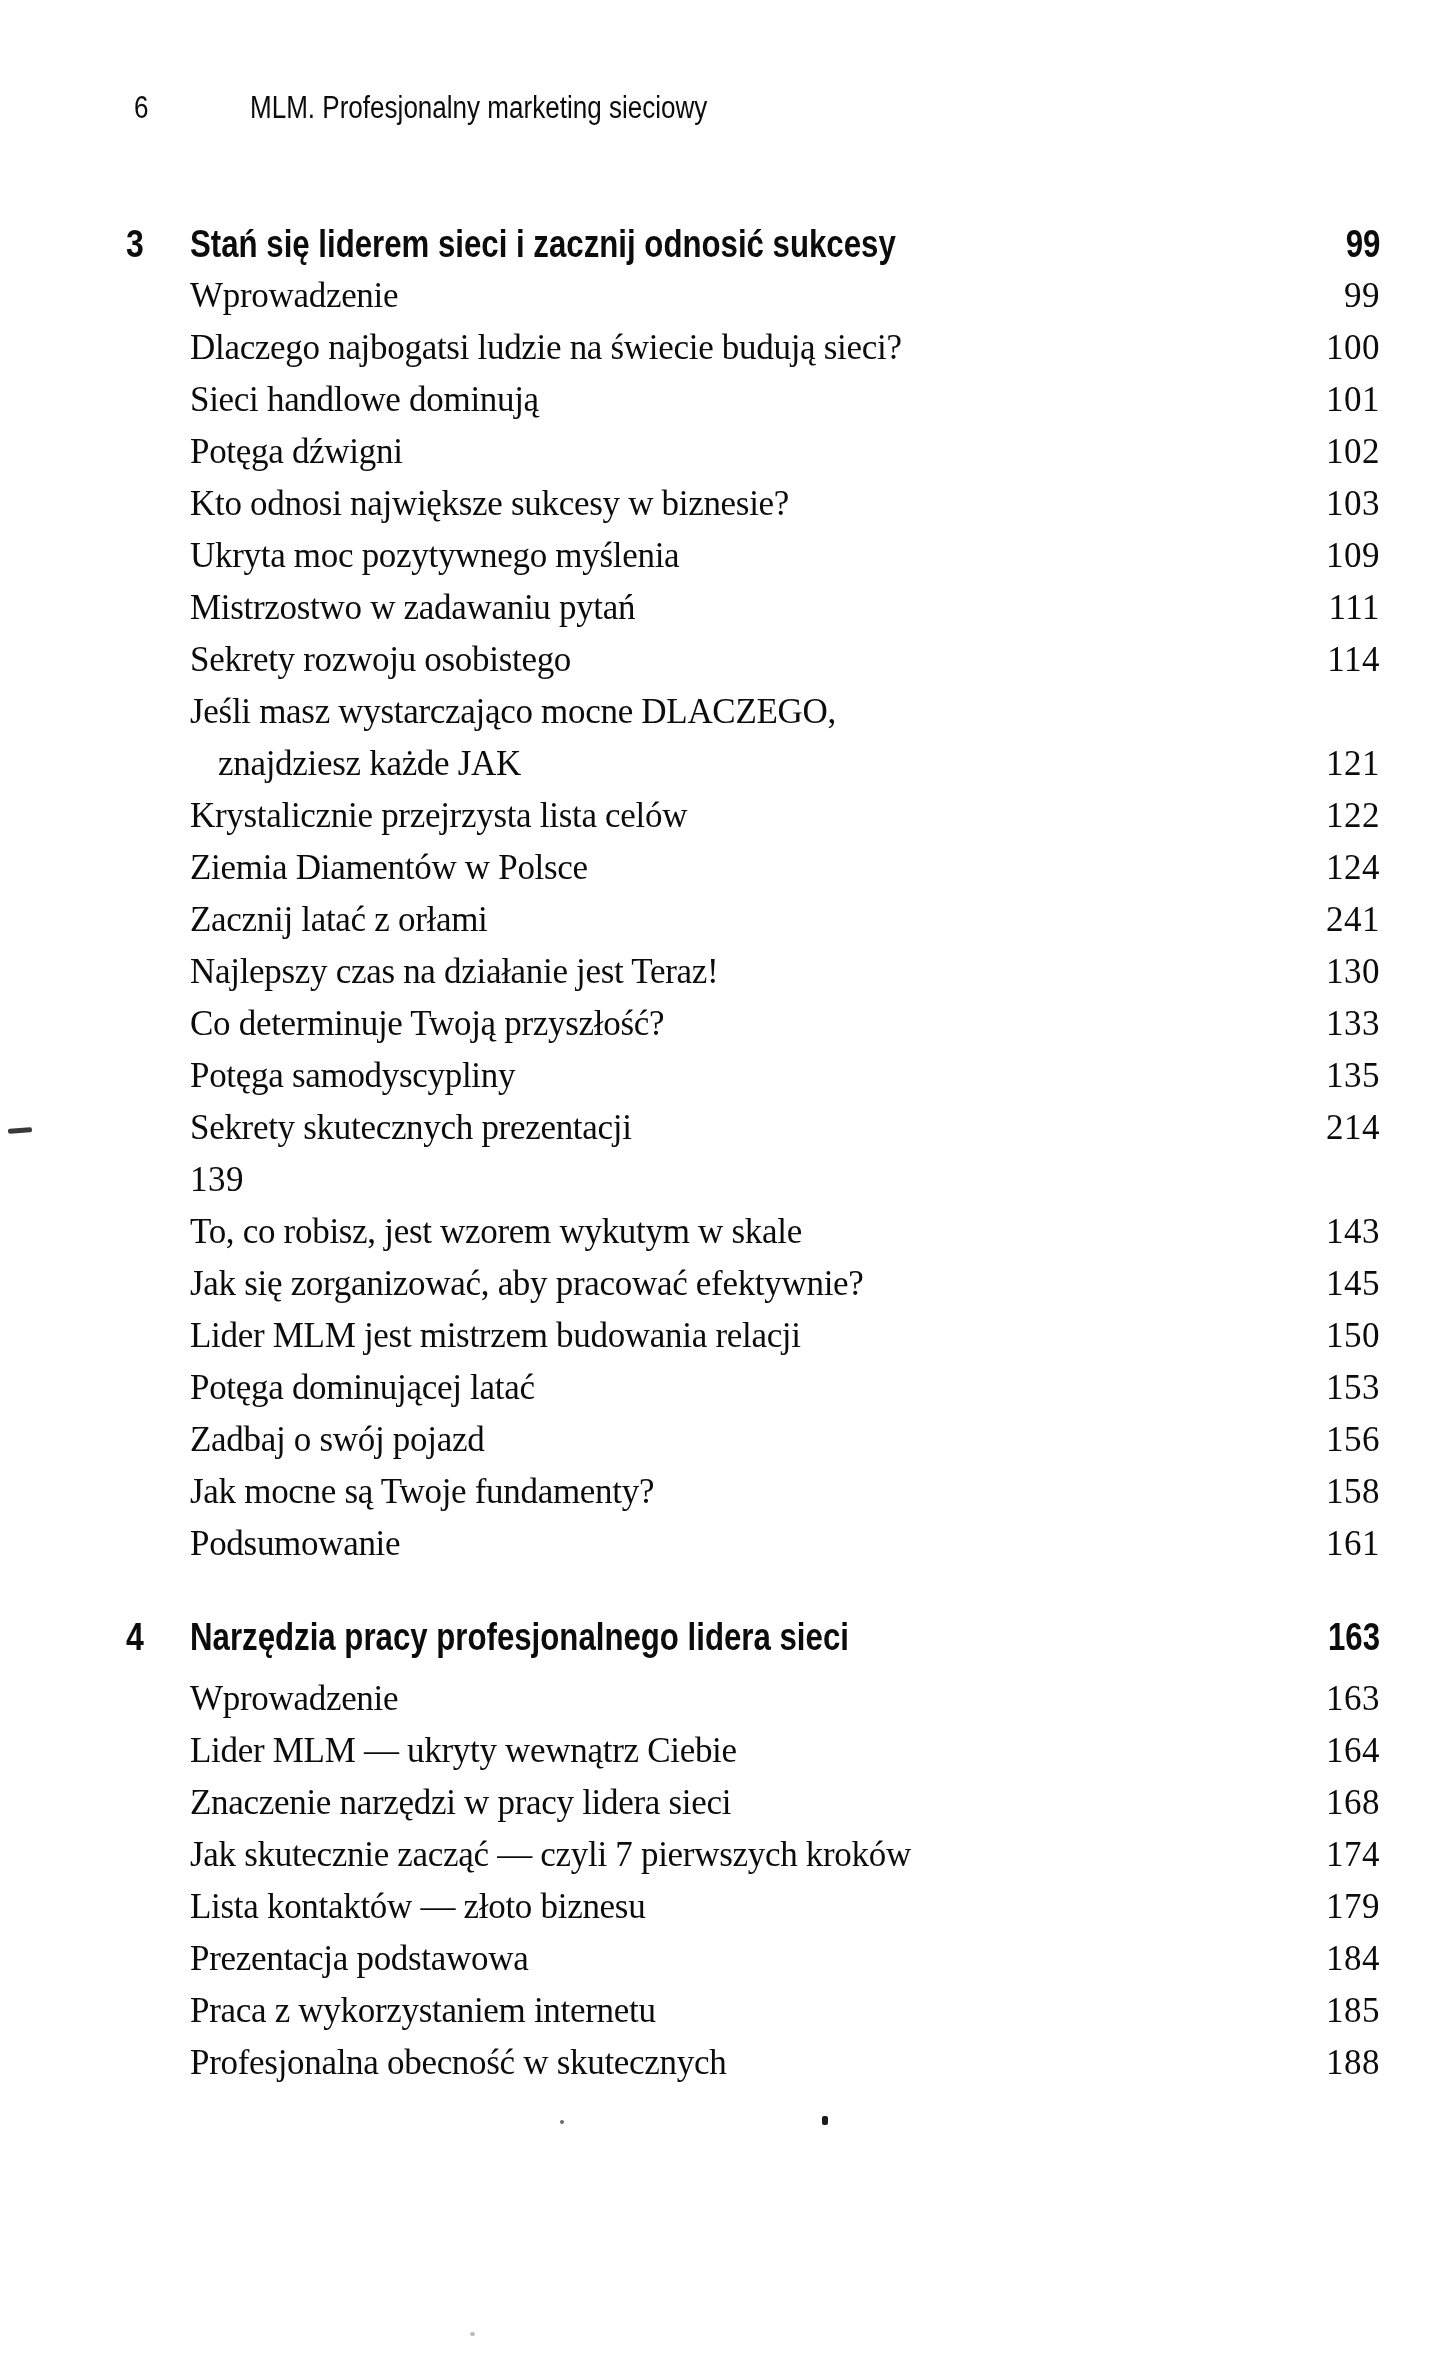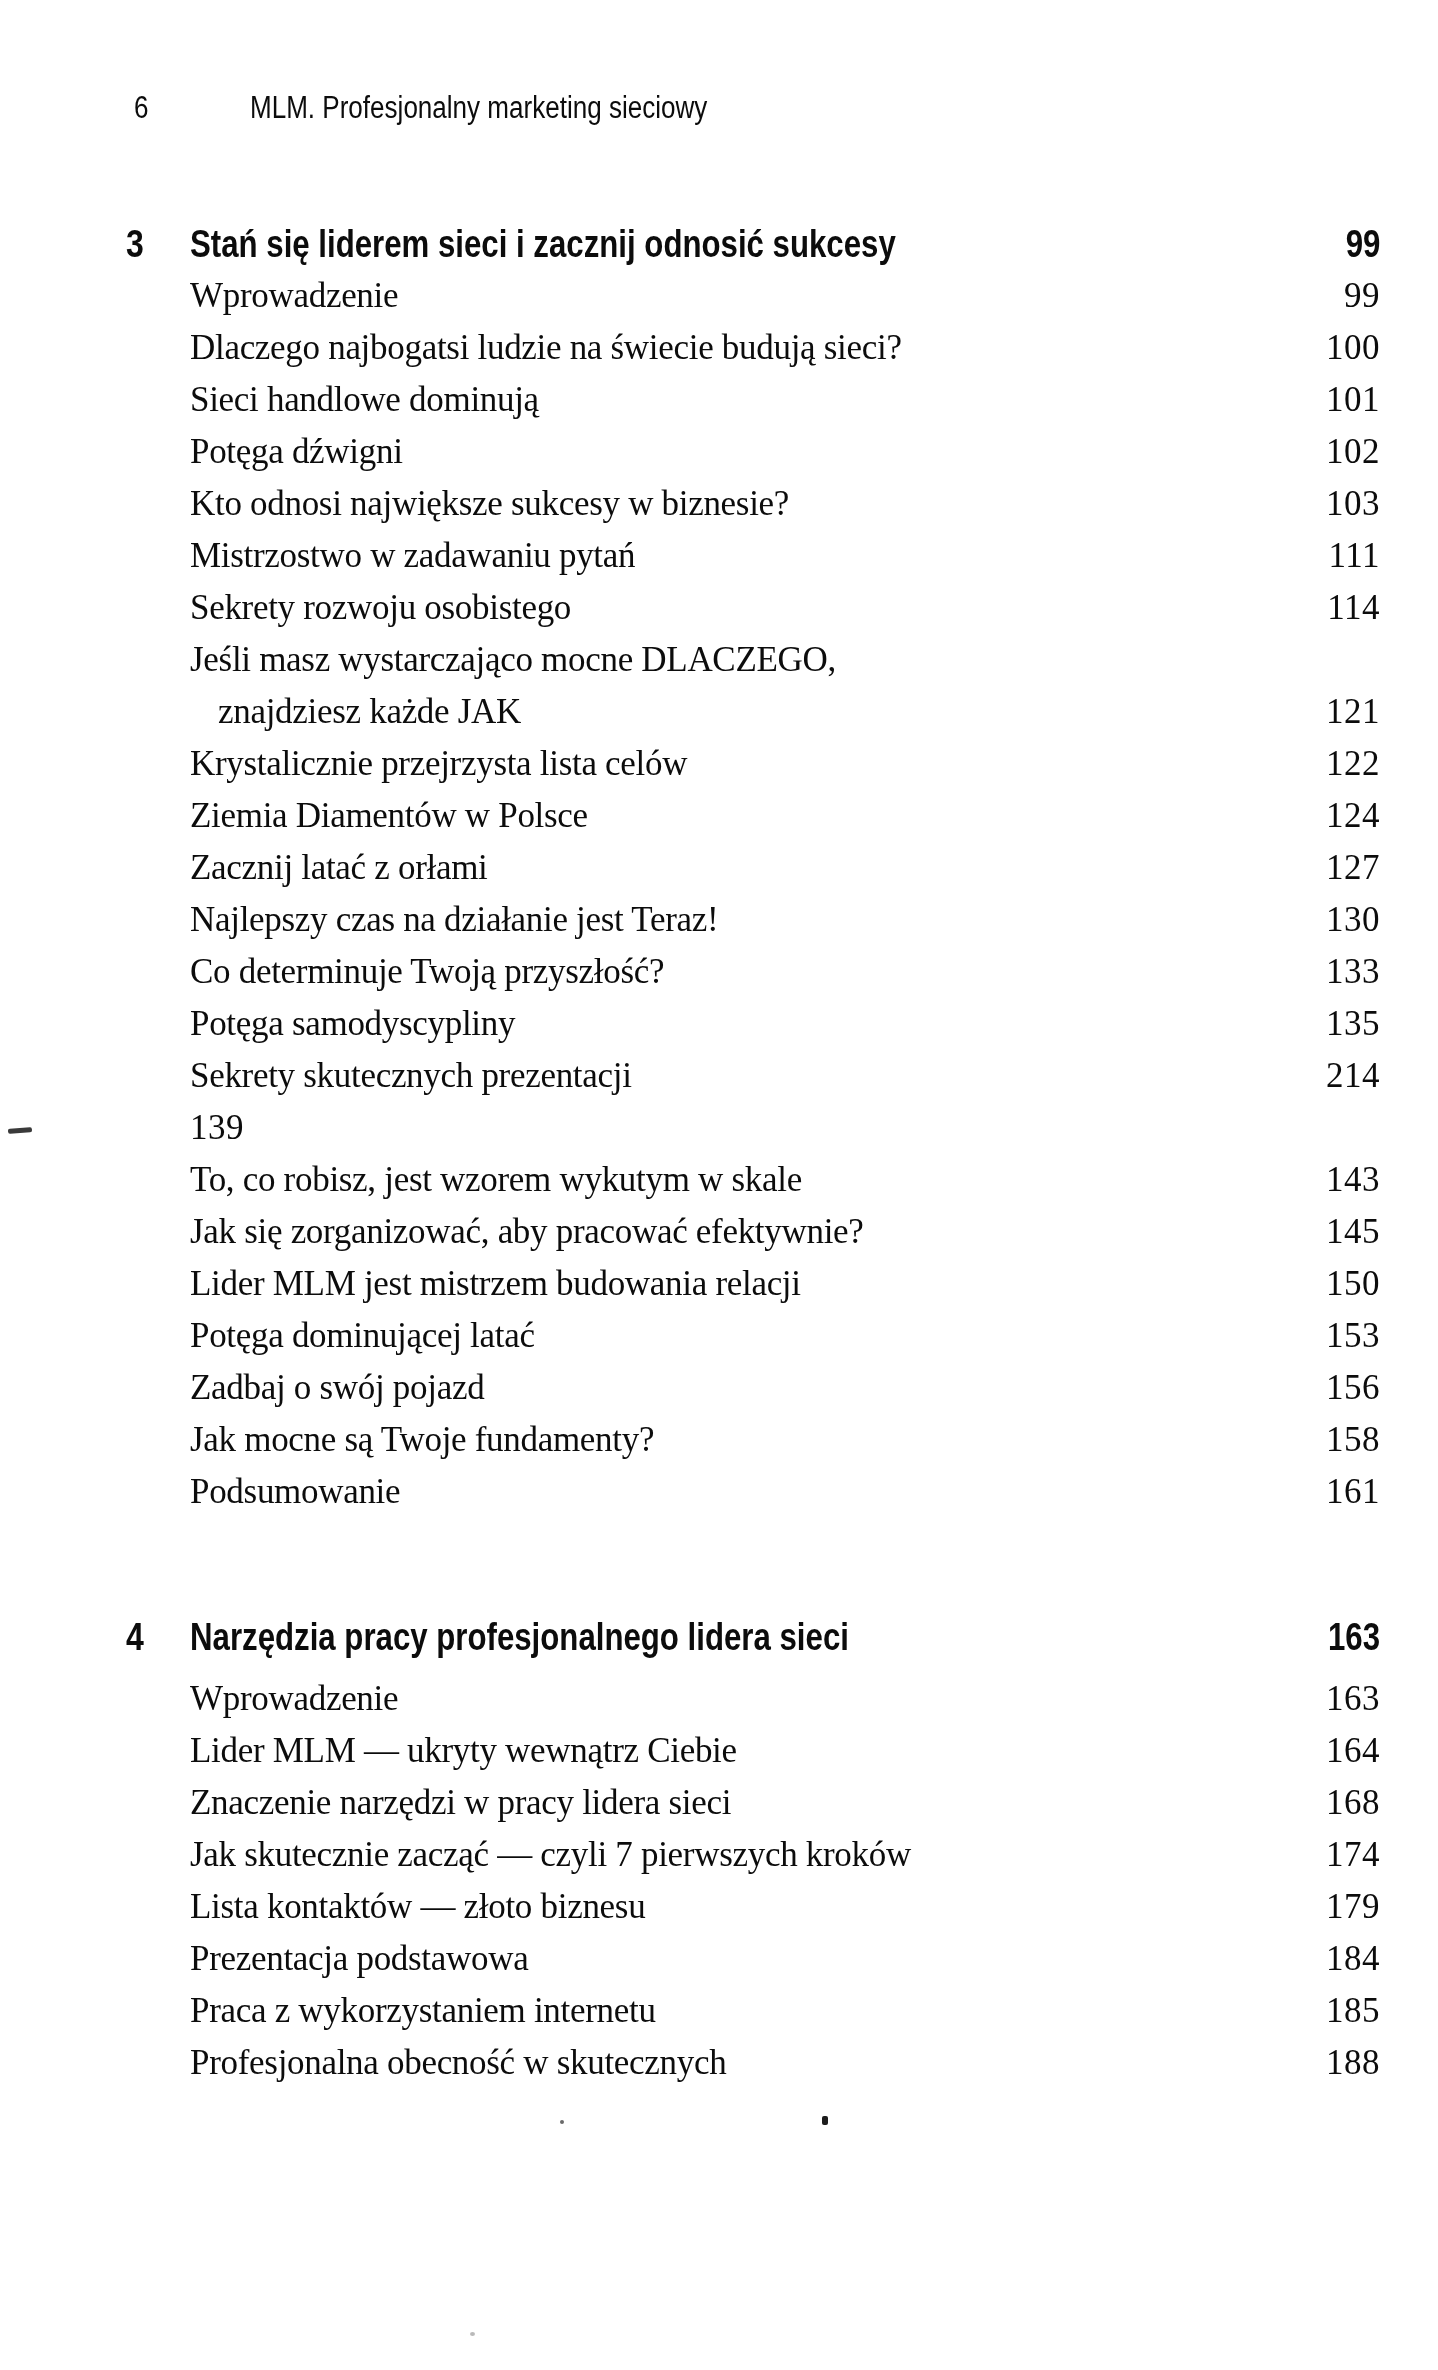--- a/index.html
+++ b/index.html
@@ -101,20 +101,24 @@
   <div class="toc-row">
     <span class="toc-title">Potęga dźwigni</span>
     <span class="toc-page">102</span>
   </div>
 
   <div class="toc-row">
     <span class="toc-title">Kto odnosi największe sukcesy w biznesie?</span>
     <span class="toc-page">103</span>
   </div>
 
+  <div class="toc-row">
+    <span class="toc-title">Ukryta moc pozytywnego myślenia</span>
+    <span class="toc-page">109</span>
+  </div>
 
   <div class="toc-row">
     <span class="toc-title">Mistrzostwo w zadawaniu pytań</span>
     <span class="toc-page">111</span>
   </div>
 
   <div class="toc-row">
     <span class="toc-title">Sekrety rozwoju osobistego</span>
     <span class="toc-page">114</span>
   </div>
@@ -134,21 +138,21 @@
     <span class="toc-page">122</span>
   </div>
 
   <div class="toc-row">
     <span class="toc-title">Ziemia Diamentów w Polsce</span>
     <span class="toc-page">124</span>
   </div>
 
   <div class="toc-row">
     <span class="toc-title">Zacznij latać z orłami</span>
-    <span class="toc-page">127</span>
+    <span class="toc-page">241</span>
   </div>
 
   <div class="toc-row">
     <span class="toc-title">Najlepszy czas na działanie jest Teraz!</span>
     <span class="toc-page">130</span>
   </div>
 
   <div class="toc-row">
     <span class="toc-title">Co determinuje Twoją przyszłość?</span>
     <span class="toc-page">133</span>

